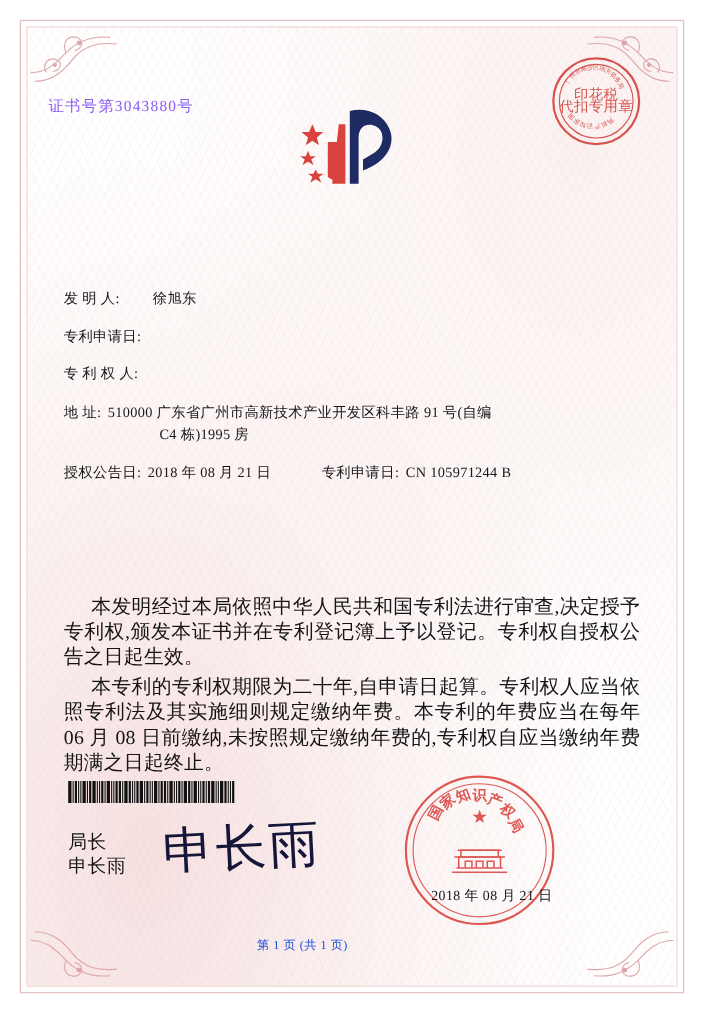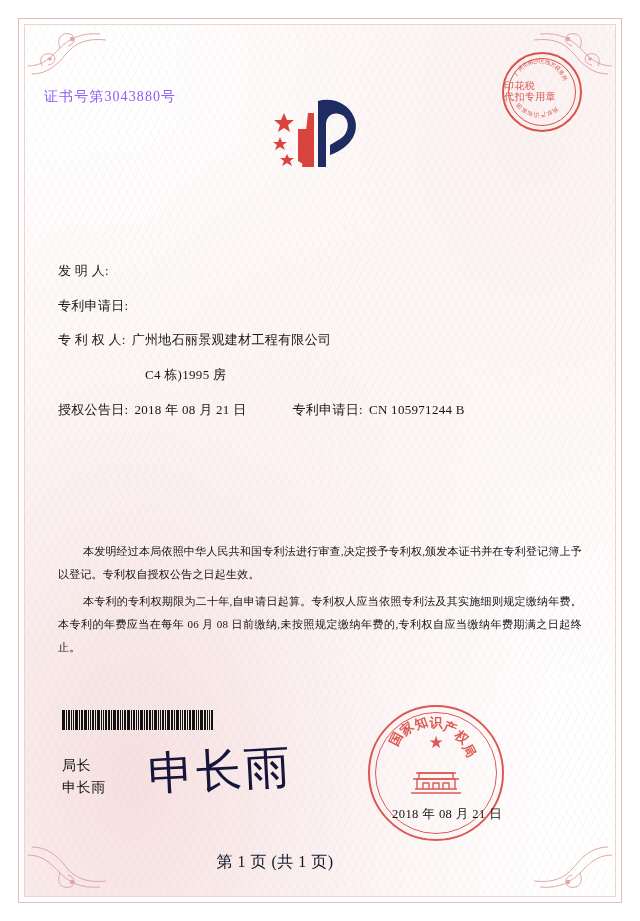--- a/index.html
+++ b/index.html
@@ -114,21 +114,22 @@
     font-size: 5.4px;
     font-family: "Liberation Serif", serif;
     transform-origin: 0 0;
     white-space: nowrap;
   }
   .seal-top .mid {
     position: absolute;
     left: 0;
     top: 26px;
     width: 100%;
-    font-size: 10px;
+    text-align: center;
+    font-size: 13px;
     line-height: 11px;
     letter-spacing: .4px;
   }
   .seal-top .mid div { white-space: nowrap; }
 
   .title {
     position: absolute;
     left: 0;
     top: 178px;
     width: 640px;
@@ -176,21 +177,21 @@
   }
   .row.two-col { justify-content: flex-start; }
   .gap-col { width: 46px; flex: 0 0 auto; }
 
   
   .body-text {
     position: absolute;
     left: 58px;
     top: 540px;
     width: 524px;
-    font-size: 11px;
+    font-size: 18px;
     line-height: 23px;
     color: #141414;
     text-align: justify;
   }
   .body-text p {
     margin: 0 0 4px 0;
     text-indent: 25px;
     letter-spacing: .2px;
   }
 
@@ -208,21 +209,21 @@
     height: 20px;
     margin-right: 1px;
     vertical-align: top;
   }
 
   
   .director {
     position: absolute;
     left: 62px;
     top: 755px;
-    font-size: 14px;
+    font-size: 17px;
     line-height: 22px;
     color: #141414;
     letter-spacing: .6px;
   }
   .signature {
     position: absolute;
     left: 148px;
     top: 740px;
     font-size: 46px;
     color: #15163a;
@@ -284,22 +285,22 @@
     letter-spacing: .4px;
     white-space: nowrap;
   }
 
   .page-no {
     position: absolute;
     left: 0;
     top: 852px;
     width: 550px;
     text-align: center;
-    font-size: 16px;
-    color: #0f172a;
+    font-size: 11px;
+    color: #1d4ed8;
     letter-spacing: .5px;
   }
 </style>
 </head>
 <body>
 
 <div class="page">
 
   <div class="bg-tint"></div>
   <div class="border-outer"></div>
@@ -382,33 +383,37 @@
       <div>代扣专用章</div>
     </div>
   </div>
 
 
   <div class="fields">
 
 
     <div class="row">
       <span class="lbl">发 明 人:</span>
+      <span class="val" style="margin-left:30px">徐旭东</span>
     </div>
 
 
     <div class="row">
       <span class="lbl">专利申请日:</span>
     </div>
 
     <div class="row">
       <span class="lbl">专 利 权 人:</span>
-      <span class="val" style="margin-left:6px">广州地石丽景观建材工程有限公司</span>
     </div>
 
     <div style="margin-bottom:17.5px">
+      <div class="row" style="margin-bottom:0">
+        <span class="lbl">地        址:</span>
+        <span class="val" style="margin-left:6px">510000  广东省广州市高新技术产业开发区科丰路 91 号(自编</span>
+      </div>
       <div class="indent-sub">C4 栋)1995 房</div>
     </div>
 
     <div class="row two-col">
       <span class="lbl">授权公告日:</span>
       <span class="val2" style="margin-left:6px">2018 年 08 月 21 日</span>
       <span class="gap-col"></span>
       <span class="lbl">专利申请日:</span>
       <span class="val2" style="margin-left:6px">CN 105971244 B</span>
     </div>

